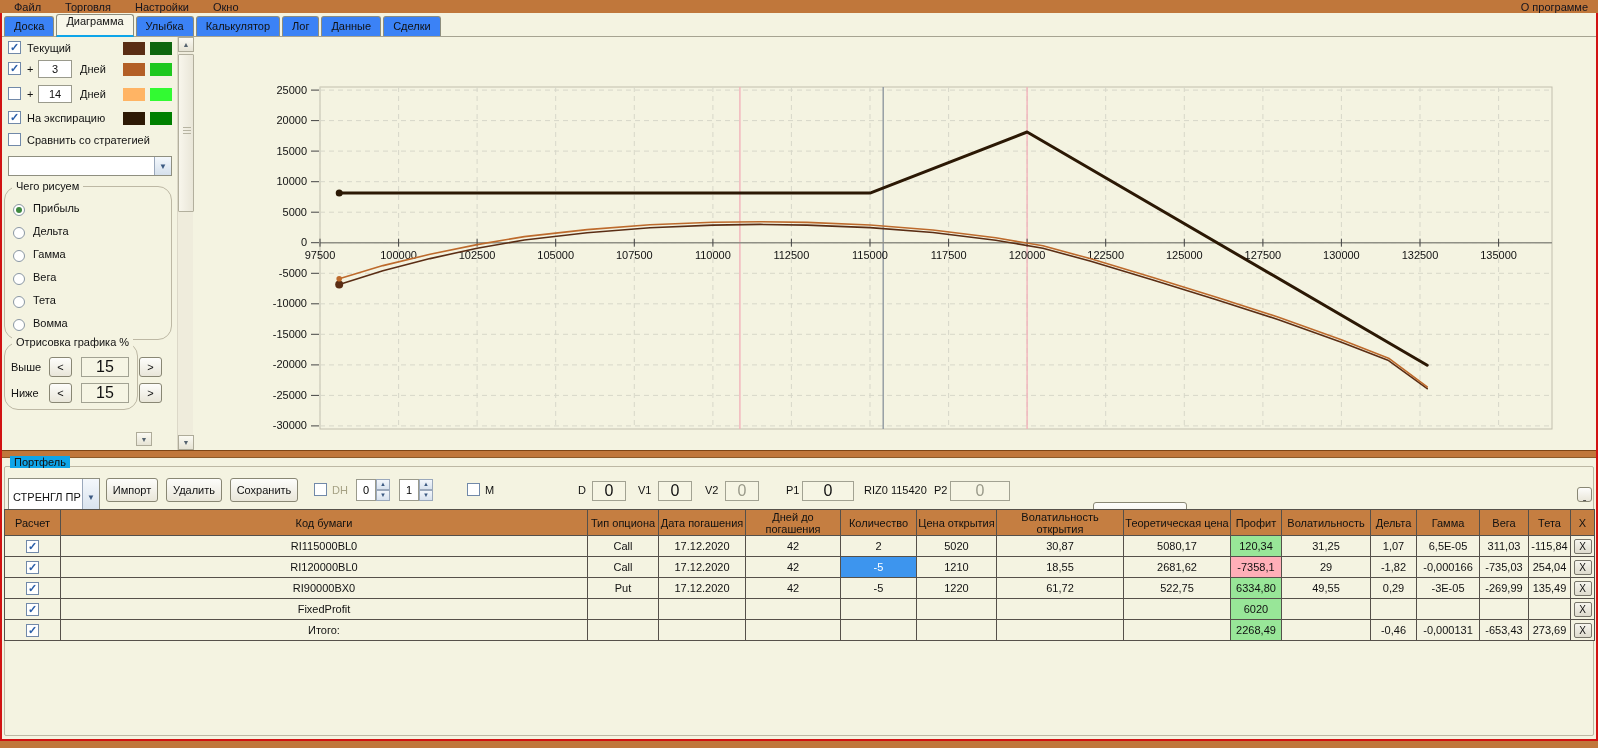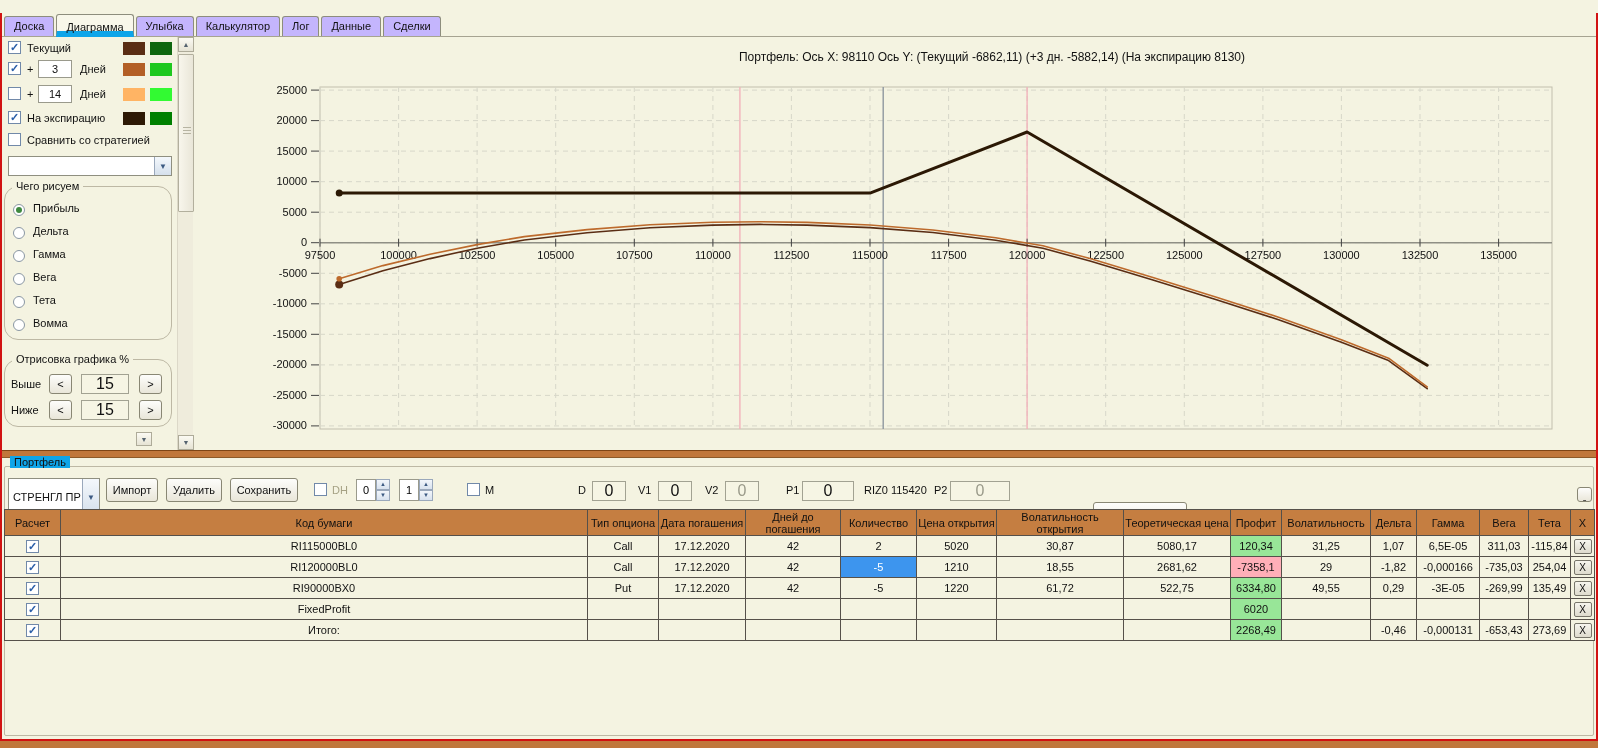--- a/index.html
+++ b/index.html
@@ -10,22 +10,22 @@
   .menubar{position:absolute;left:0;top:0;width:1598px;height:13px;background:#c0773b;color:#14141e;font-size:11px;display:flex;align-items:center;overflow:hidden}
   .menu-item{margin-left:24px;line-height:12px;cursor:default}
   .menu-item:first-child{margin-left:14px}
   .menu-right{margin-left:auto;margin-right:10px;line-height:12px}
   .edge-l{position:absolute;left:0;top:13px;width:2px;height:728px;background:#d11212}
   .edge-r{position:absolute;right:0;top:13px;width:2px;height:728px;background:#d11212}
   .edge-b{position:absolute;left:0;top:739px;width:1598px;height:2px;background:#d11212}
   .bottom-strip{position:absolute;left:0;top:741px;width:1598px;height:7px;background:#c0773b}
   
   .tabstrip{position:absolute;left:2px;top:14px;width:1594px;height:23px;display:flex;align-items:flex-end;border-bottom:1px solid #a6a391;padding-left:2px}
-  .tab{height:20px;padding:3px 9px 2px;font-size:11px;background:#c4b5fd;border:1px solid #8d8d7d;border-bottom:none;border-radius:3px 3px 0 0;margin-right:2px;white-space:nowrap;color:#111}
-  .tab.active{height:23px;padding-top:6px;background:#f8f7ea;border-bottom:6px solid #0ea5e9;margin-bottom:-1px;z-index:2}
+  .tab{height:20px;padding:3px 9px 2px;font-size:11px;background:#3b82f6;border:1px solid #8d8d7d;border-bottom:none;border-radius:3px 3px 0 0;margin-right:2px;white-space:nowrap;color:#111}
+  .tab.active{height:23px;padding-top:0;background:#f8f7ea;border-bottom:2px solid #0ea5e9;margin-bottom:-1px;z-index:2}
   
   .cb{width:13px;height:13px;background:#fff;border:1px solid #7189a9;display:inline-flex;align-items:center;justify-content:center;font-size:11px;line-height:11px;color:#2b5fa8;font-weight:bold}
   .radio{width:12px;height:12px;border-radius:50%;border:1px solid #8a97a3;background:#fff;position:relative;display:inline-block}
   .radio.sel::after{content:"";position:absolute;left:2px;top:2px;width:6px;height:6px;border-radius:50%;background:#3f8a3f}
   .btn{background:linear-gradient(#fdfdfb,#e9e6d9);border:1px solid #898774;border-radius:3px;font-size:11px;color:#111;display:flex;align-items:center;justify-content:center;cursor:default}
   .ibox{background:#fff;border:1px solid #9a9a8c;font-size:11px;color:#111;text-align:center}
   .fbox{background:#f6f5e4;border:1px solid #a2a292;font-size:16px;color:#111;text-align:center}
   .fbox.dis{color:#9a9a8a}
   .lbl{font-size:11px;color:#111;white-space:nowrap}
   .lbl.dim{color:#a5a184}
@@ -57,20 +57,29 @@
   .spin .arr div{flex:1;background:linear-gradient(#f2f6fb,#d8e2ee);border:1px solid #9aa8bb;font-size:6px;line-height:9px;text-align:center;color:#3c5a82}
   .combo{background:#fff;border:1px solid #8f8f80;display:flex;align-items:center;font-size:11px;color:#111}
   .combo .val{flex:1;padding-left:4px;overflow:hidden;white-space:nowrap}
   .combo .dd{width:17px;align-self:stretch;background:linear-gradient(#f4f8fc,#d5e0ec);border-left:1px solid #9aa8bb;font-size:8px;color:#3c5a82;display:flex;align-items:center;justify-content:center}
 </style>
 </head>
 <body>
 
 <div class="win">
 
+  <div class="menubar">
+    <div id="menu-items" style="display:flex">
+        <div class="menu-item">Файл</div>
+        <div class="menu-item">Торговля</div>
+        <div class="menu-item">Настройки</div>
+        <div class="menu-item">Окно</div>
+      </div>
+    <div class="menu-right">О программе</div>
+  </div>
 
   <div class="tabstrip" id="tabstrip">
       <div class="tab">Доска</div>
       <div class="tab active">Диаграмма</div>
       <div class="tab">Улыбка</div>
       <div class="tab">Калькулятор</div>
       <div class="tab">Лог</div>
       <div class="tab">Данные</div>
       <div class="tab">Сделки</div>
     </div>
@@ -87,21 +96,21 @@
       <div id="radio-list">
           <div class="abs" style="left: 8px; top: 14px; width: 150px; height: 16px;"><span class="radio sel abs" style="left: 0px; top: 1px;"></span><span class="lbl abs" style="left: 20px; top: 1px;">Прибыль</span></div>
           <div class="abs" style="left: 8px; top: 37px; width: 150px; height: 16px;"><span class="radio abs" style="left: 0px; top: 1px;"></span><span class="lbl abs" style="left: 20px; top: 1px;">Дельта</span></div>
           <div class="abs" style="left: 8px; top: 60px; width: 150px; height: 16px;"><span class="radio abs" style="left: 0px; top: 1px;"></span><span class="lbl abs" style="left: 20px; top: 1px;">Гамма</span></div>
           <div class="abs" style="left: 8px; top: 83px; width: 150px; height: 16px;"><span class="radio abs" style="left: 0px; top: 1px;"></span><span class="lbl abs" style="left: 20px; top: 1px;">Вега</span></div>
           <div class="abs" style="left: 8px; top: 106px; width: 150px; height: 16px;"><span class="radio abs" style="left: 0px; top: 1px;"></span><span class="lbl abs" style="left: 20px; top: 1px;">Тета</span></div>
           <div class="abs" style="left: 8px; top: 129px; width: 150px; height: 16px;"><span class="radio abs" style="left: 0px; top: 1px;"></span><span class="lbl abs" style="left: 20px; top: 1px;">Вомма</span></div>
         </div>
     </div>
 
-    <div class="groupbox" style="left:2px;top:322px;width:168px;height:68px">
+    <div class="groupbox" style="left:2px;top:305px;width:134px;height:68px">
       <span class="grouptitle">Отрисовка графика %</span>
       <div class="abs" style="left:0;top:14px;width:168px;height:22px">
         <span class="lbl abs" style="left:6px;top:4px">Выше</span>
         <div class="btn abs" style="left:44px;top:0;width:23px;height:20px">&lt;</div>
         <div class="fbox abs" style="left:76px;top:0;width:48px;height:20px;line-height:18px">15</div>
         <div class="btn abs" style="left:134px;top:0;width:23px;height:20px">&gt;</div>
       </div>
       <div class="abs" style="left:0;top:40px;width:168px;height:22px">
         <span class="lbl abs" style="left:6px;top:4px">Ниже</span>
         <div class="btn abs" style="left:44px;top:0;width:23px;height:20px">&lt;</div>
@@ -150,21 +159,20 @@
   <div class="vscroll">
     <div class="sbtn" style="top:0">
         <span>▲</span>
       </div>
     <div class="sthumb"></div>
     <div class="sbtn" style="top:398px">
         <span>▼</span>
       </div>
   </div>
 
-  <div class="chart-title">Портфель: Ось X: 98110 Ось Y:  (Текущий -6862,11)  (+3 дн. -5882,14)  (На экспирацию 8130)</div>
   <div id="chart-host" class="abs" style="left:192px;top:40px;width:1406px;height:410px"><svg width="1406" height="410" viewBox="0 0 1406 410">
         <rect x="128" y="47" width="1232" height="342" fill="none" stroke="#c2bfae" stroke-width="1"></rect>
         <line x1="128.0" y1="50.1" x2="1360.0" y2="50.1" stroke="#d7d7c9" stroke-width="1" stroke-dasharray="5,4"></line>
         <line x1="128.0" y1="80.6" x2="1360.0" y2="80.6" stroke="#d7d7c9" stroke-width="1" stroke-dasharray="5,4"></line>
         <line x1="128.0" y1="111.1" x2="1360.0" y2="111.1" stroke="#d7d7c9" stroke-width="1" stroke-dasharray="5,4"></line>
         <line x1="128.0" y1="141.7" x2="1360.0" y2="141.7" stroke="#d7d7c9" stroke-width="1" stroke-dasharray="5,4"></line>
         <line x1="128.0" y1="172.2" x2="1360.0" y2="172.2" stroke="#d7d7c9" stroke-width="1" stroke-dasharray="5,4"></line>
         <line x1="128.0" y1="202.7" x2="1360.0" y2="202.7" stroke="#d7d7c9" stroke-width="1" stroke-dasharray="5,4"></line>
         <line x1="128.0" y1="233.3" x2="1360.0" y2="233.3" stroke="#d7d7c9" stroke-width="1" stroke-dasharray="5,4"></line>
         <line x1="128.0" y1="263.8" x2="1360.0" y2="263.8" stroke="#d7d7c9" stroke-width="1" stroke-dasharray="5,4"></line>

